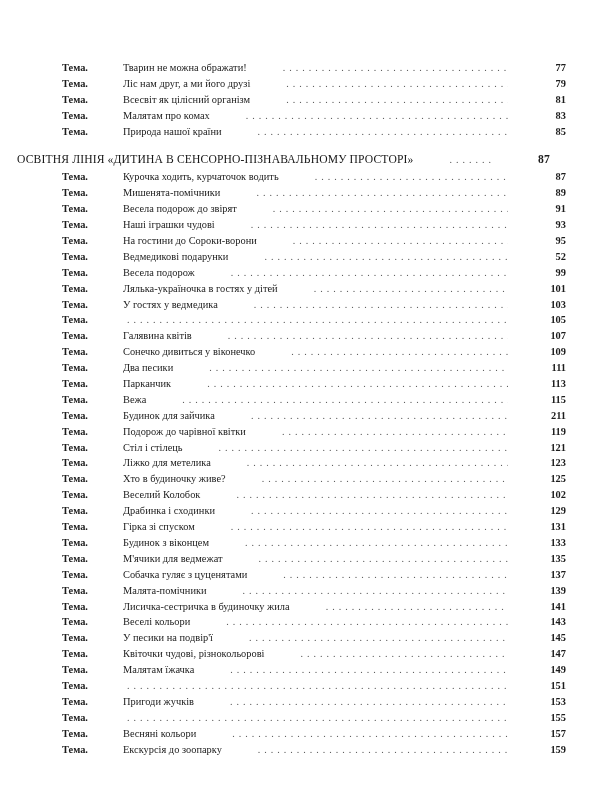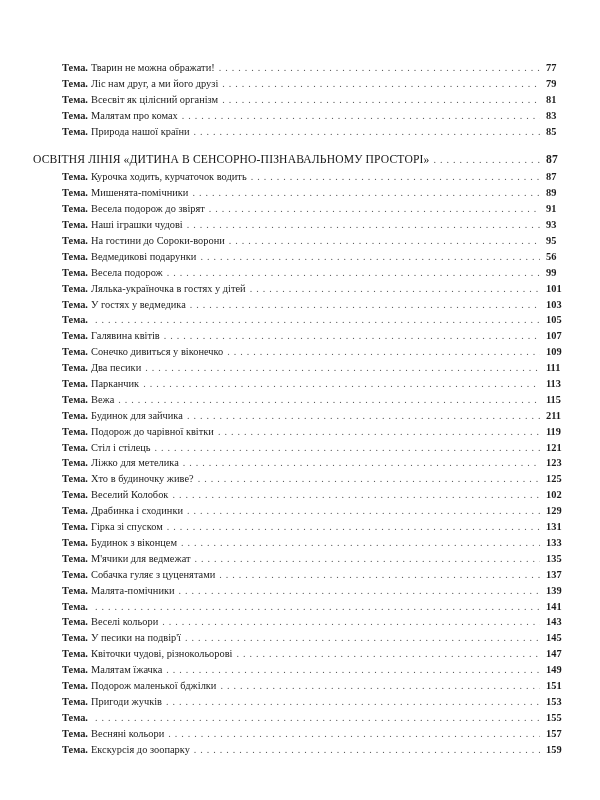--- a/index.html
+++ b/index.html
@@ -29,27 +29,28 @@
       width: 600px;
     }
     .row {
       position: relative;
       height: 15.9px;
       line-height: 15.9px;
       font-size: 10.4px;
       display: flex;
       align-items: baseline;
       white-space: nowrap;
+      gap: 32px;
     }
     .row.entry {
       padding-left: 62px;
       width: 504px;
     }
     .row.section {
-      padding-left: 33px;
+      padding-left: 17px;
       width: 533px;
       font-size: 11.6px;
       letter-spacing: 0.15px;
       margin-top: 12px;
       height: 18px;
       line-height: 18px;
     }
     .prefix {
       font-weight: bold;
       margin-right: 3px;
@@ -75,21 +76,21 @@
       top: 0px;
     }
     .leader::before {
       content: ". . . . . . . . . . . . . . . . . . . . . . . . . . . . . . . . . . . . . . . . . . . . . . . . . . . . . . . . . . . . . . . . . . . . . . . . . . . . . . . . . . . . . . . . . . . . . . . . . . . . . . . . . . . . . . .";
       letter-spacing: 0;
       word-spacing: 1.5px;
     }
     .pnum {
       flex: 0 0 auto;
       min-width: 20px;
-      text-align: left;
+      text-align: right;
       font-weight: bold;
       color: #1c1c1c;
     }
   </style>
 </head>
 <body>
 
 <div class="page">
   <div class="toc">
 
@@ -158,21 +159,21 @@
         <div class="row entry">
           <span class="prefix">Тема.</span>
           <span class="title">На гостини до Сороки-ворони</span>
           <span class="leader"></span>
           <span class="pnum">95</span>
         </div>
         <div class="row entry">
           <span class="prefix">Тема.</span>
           <span class="title">Ведмедикові подарунки</span>
           <span class="leader"></span>
-          <span class="pnum">56</span>
+          <span class="pnum">52</span>
         </div>
         <div class="row entry">
           <span class="prefix">Тема.</span>
           <span class="title">Весела подорож</span>
           <span class="leader"></span>
           <span class="pnum">99</span>
         </div>
         <div class="row entry">
           <span class="prefix">Тема.</span>
           <span class="title">Лялька-україночка в гостях у дітей</span>
@@ -287,20 +288,21 @@
           <span class="pnum">137</span>
         </div>
         <div class="row entry">
           <span class="prefix">Тема.</span>
           <span class="title">Малята-помічники</span>
           <span class="leader"></span>
           <span class="pnum">139</span>
         </div>
         <div class="row entry">
           <span class="prefix">Тема.</span>
+          <span class="title">Лисичка-сестричка в будиночку жила</span>
           <span class="leader"></span>
           <span class="pnum">141</span>
         </div>
         <div class="row entry">
           <span class="prefix">Тема.</span>
           <span class="title">Веселі кольори</span>
           <span class="leader"></span>
           <span class="pnum">143</span>
         </div>
         <div class="row entry">
@@ -316,21 +318,20 @@
           <span class="pnum">147</span>
         </div>
         <div class="row entry">
           <span class="prefix">Тема.</span>
           <span class="title">Малятам їжачка</span>
           <span class="leader"></span>
           <span class="pnum">149</span>
         </div>
         <div class="row entry">
           <span class="prefix">Тема.</span>
-          <span class="title">Подорож маленької бджілки</span>
           <span class="leader"></span>
           <span class="pnum">151</span>
         </div>
         <div class="row entry">
           <span class="prefix">Тема.</span>
           <span class="title">Пригоди жучків</span>
           <span class="leader"></span>
           <span class="pnum">153</span>
         </div>
         <div class="row entry">

